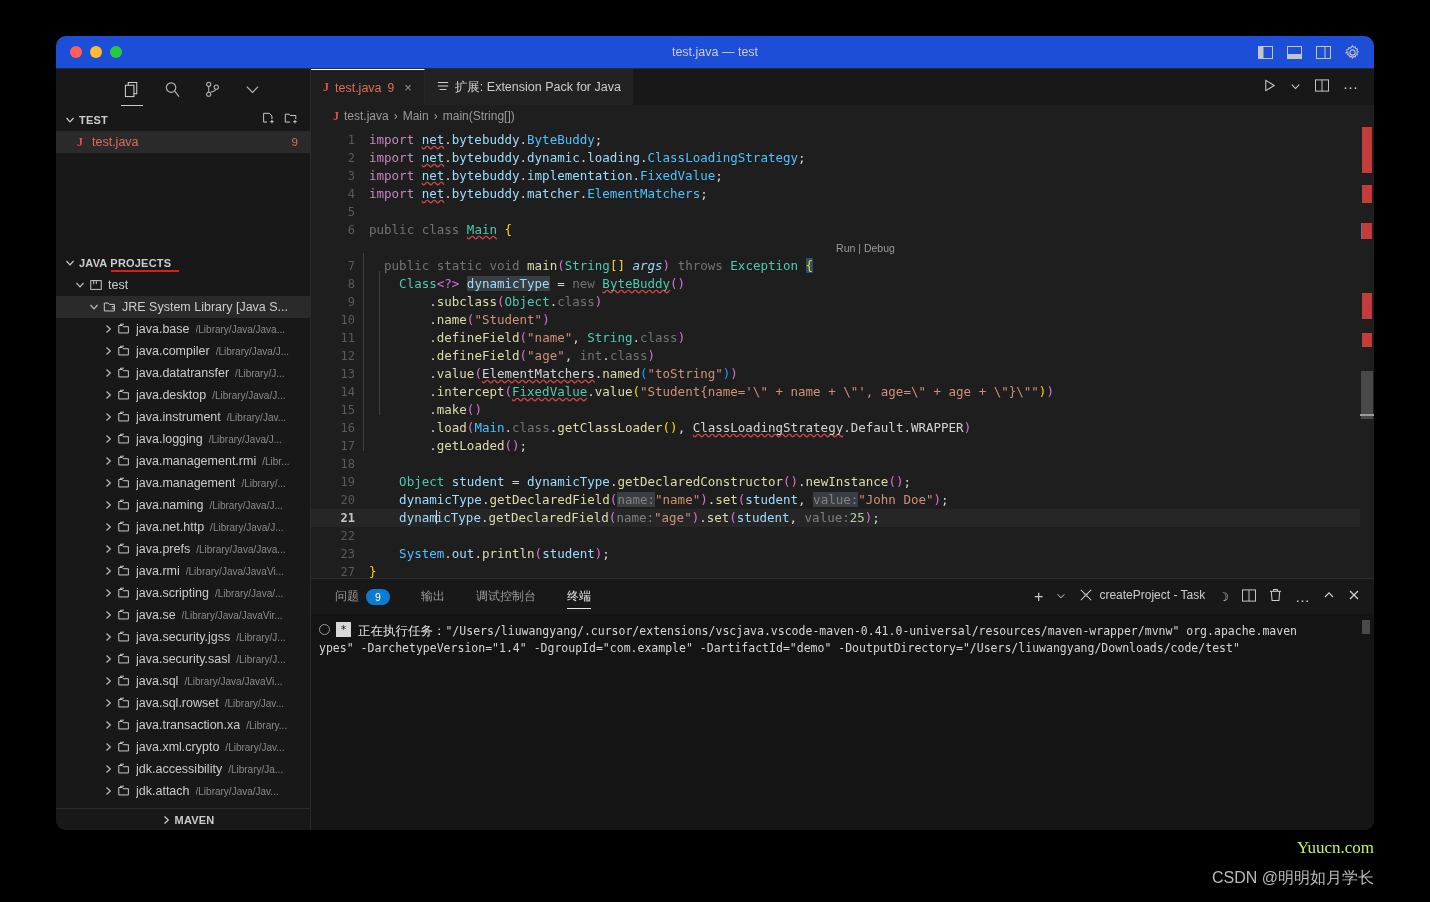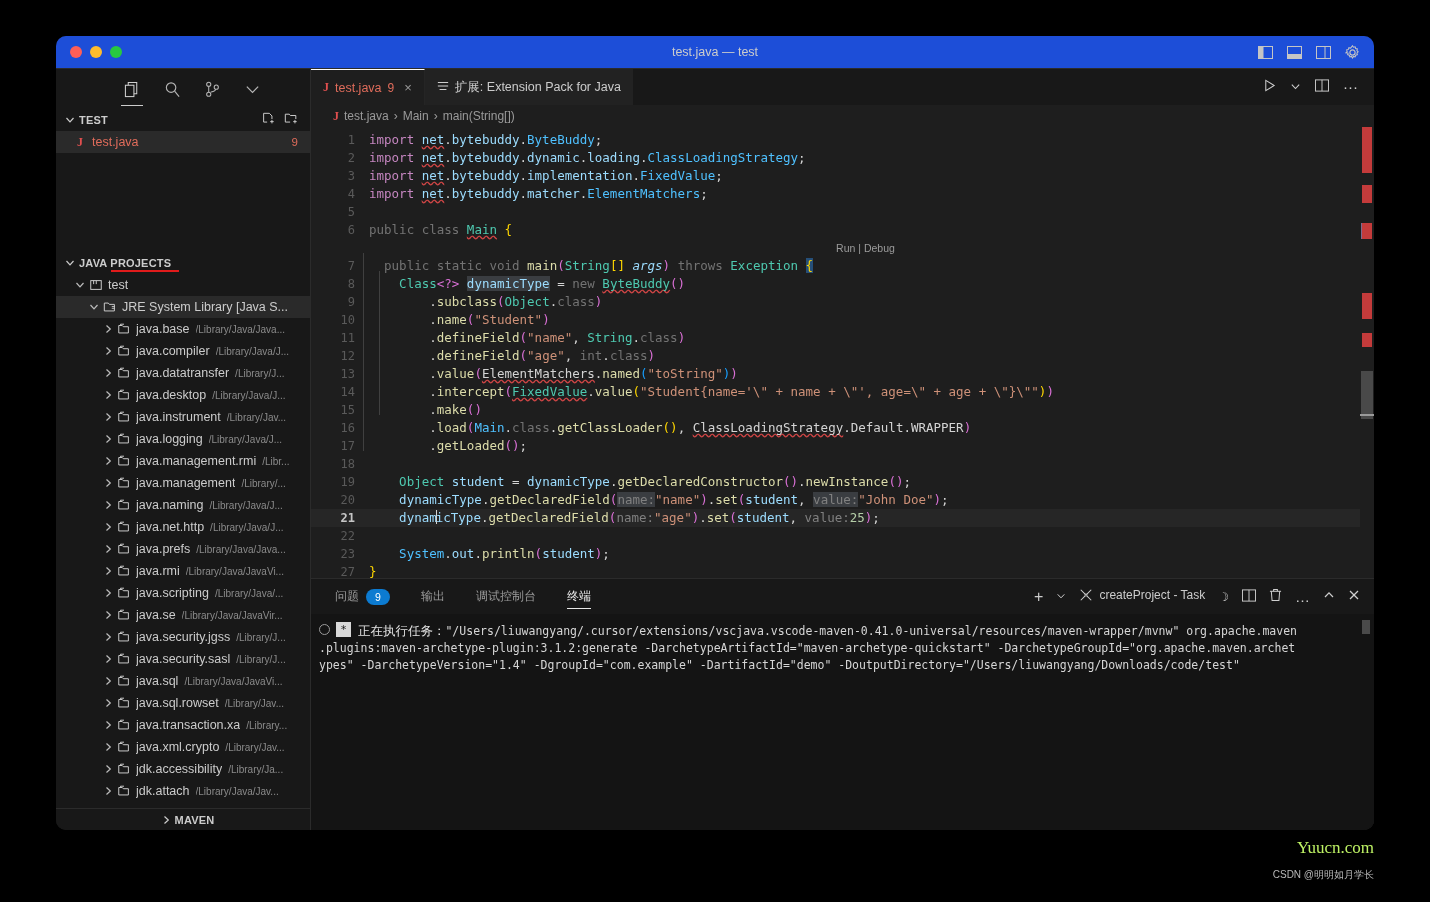--- a/index.html
+++ b/index.html
@@ -79,21 +79,21 @@
   .ptabs-right{margin-left:auto;display:flex;align-items:center;gap:13px;padding-right:14px;font-size:12px;color:#cccccc;}
   .term{flex:1;background:#141414;position:relative;padding:8px 0 0 0;overflow:hidden;}
   .termline{font-family:"DejaVu Sans Mono","Liberation Mono",monospace;font-size:11.5px;line-height:17px;color:#d6d6d6;white-space:pre;padding-left:8px;}
   .tdeco{display:inline-flex;align-items:center;gap:6px;}
   .tcircle{width:9px;height:9px;border:1px solid #9a9a9a;border-radius:50%;display:inline-block;}
   .tstar{background:#d8d8d8;color:#1a1a1a;width:15px;height:15px;display:inline-flex;align-items:center;justify-content:center;font-size:11px;}
   .tzh{font-family:"Liberation Sans",sans-serif;color:#e2e2e2;font-size:12.5px;}
   .tscroll{position:absolute;right:4px;top:6px;width:8px;height:14px;background:#4a4a4a;}
   
   .wm1{position:absolute;right:56px;top:838px;color:#bef264;font-family:"Liberation Serif",serif;font-size:17px;}
-  .wm2{position:absolute;right:56px;top:868px;color:#b9b9b9;font-size:10px;}
+  .wm2{position:absolute;right:56px;top:868px;color:#b9b9b9;font-size:16px;}
   .flexmid{display:flex;align-items:flex-start;}
 </style>
 </head>
 <body>
 
 <div class="win">
 
   <div class="titlebar">
     <div class="traffic">
       <span class="dot r"></span>
@@ -724,21 +724,20 @@
                   <polyline points="2,8 6,3.8 10,8" fill="none" stroke="#cfcfcf" stroke-width="1.2"></polyline>
                 </svg></span>
             <span><svg width="12" height="12" viewBox="0 0 12 12">
                   <line x1="2" y1="2" x2="10" y2="10" stroke="#cfcfcf" stroke-width="1.2"></line>
                   <line x1="10" y1="2" x2="2" y2="10" stroke="#cfcfcf" stroke-width="1.2"></line>
                 </svg></span>
           </div>
         </div>
         <div class="term">
           <div class="termline"><span class="tdeco"><span class="tcircle"></span><span class="tstar">*</span></span> <span class="tzh">正在执行任务：</span><span>"/Users/liuwangyang/.cursor/extensions/vscjava.vscode-maven-0.41.0-universal/resources/maven-wrapper/mvnw" org.apache.maven</span></div>
-          <div class="termline">.plugins:maven-archetype-plugin:3.1.2:generate -DarchetypeArtifactId="maven-archetype-quickstart" -DarchetypeGroupId="org.apache.maven.archet</div>
           <div class="termline">ypes" -DarchetypeVersion="1.4" -DgroupId="com.example" -DartifactId="demo" -DoutputDirectory="/Users/liuwangyang/Downloads/code/test"</div>
           <div class="tscroll"></div>
         </div>
       </div>
     </div>
   </div>
 </div>
 
 <div class="wm1">Yuucn.com</div>
 <div class="wm2">CSDN @明明如月学长</div>

